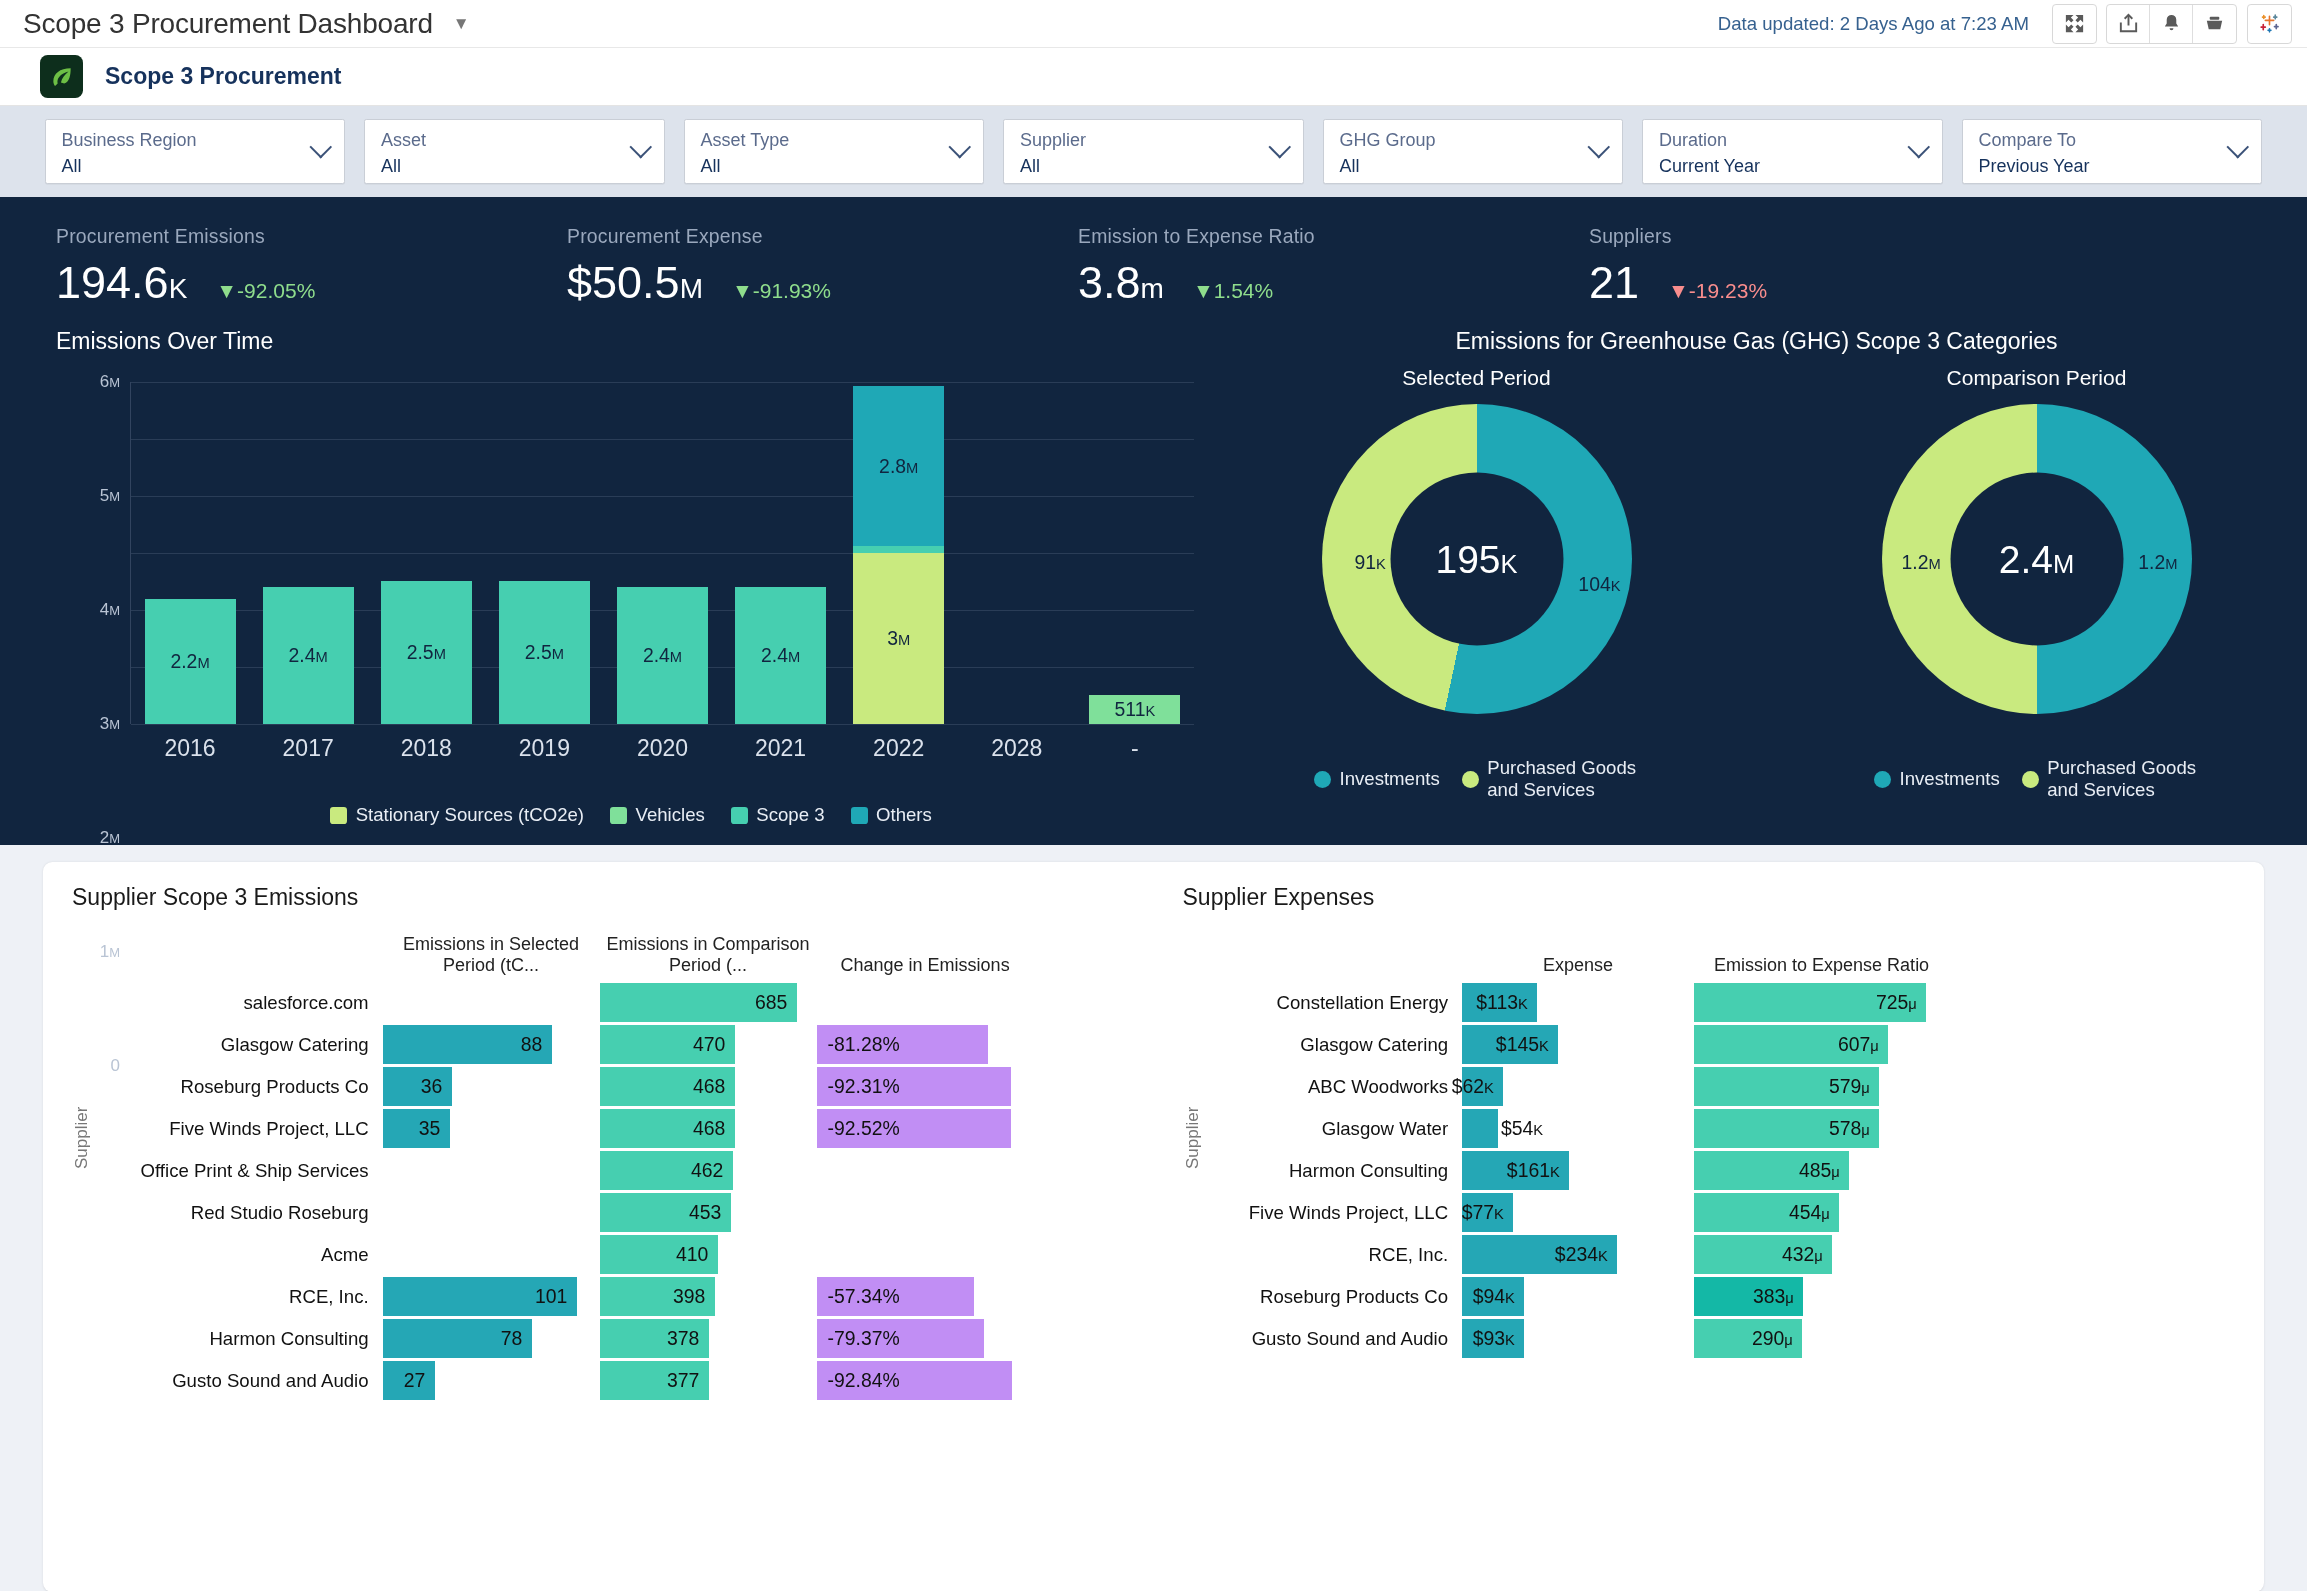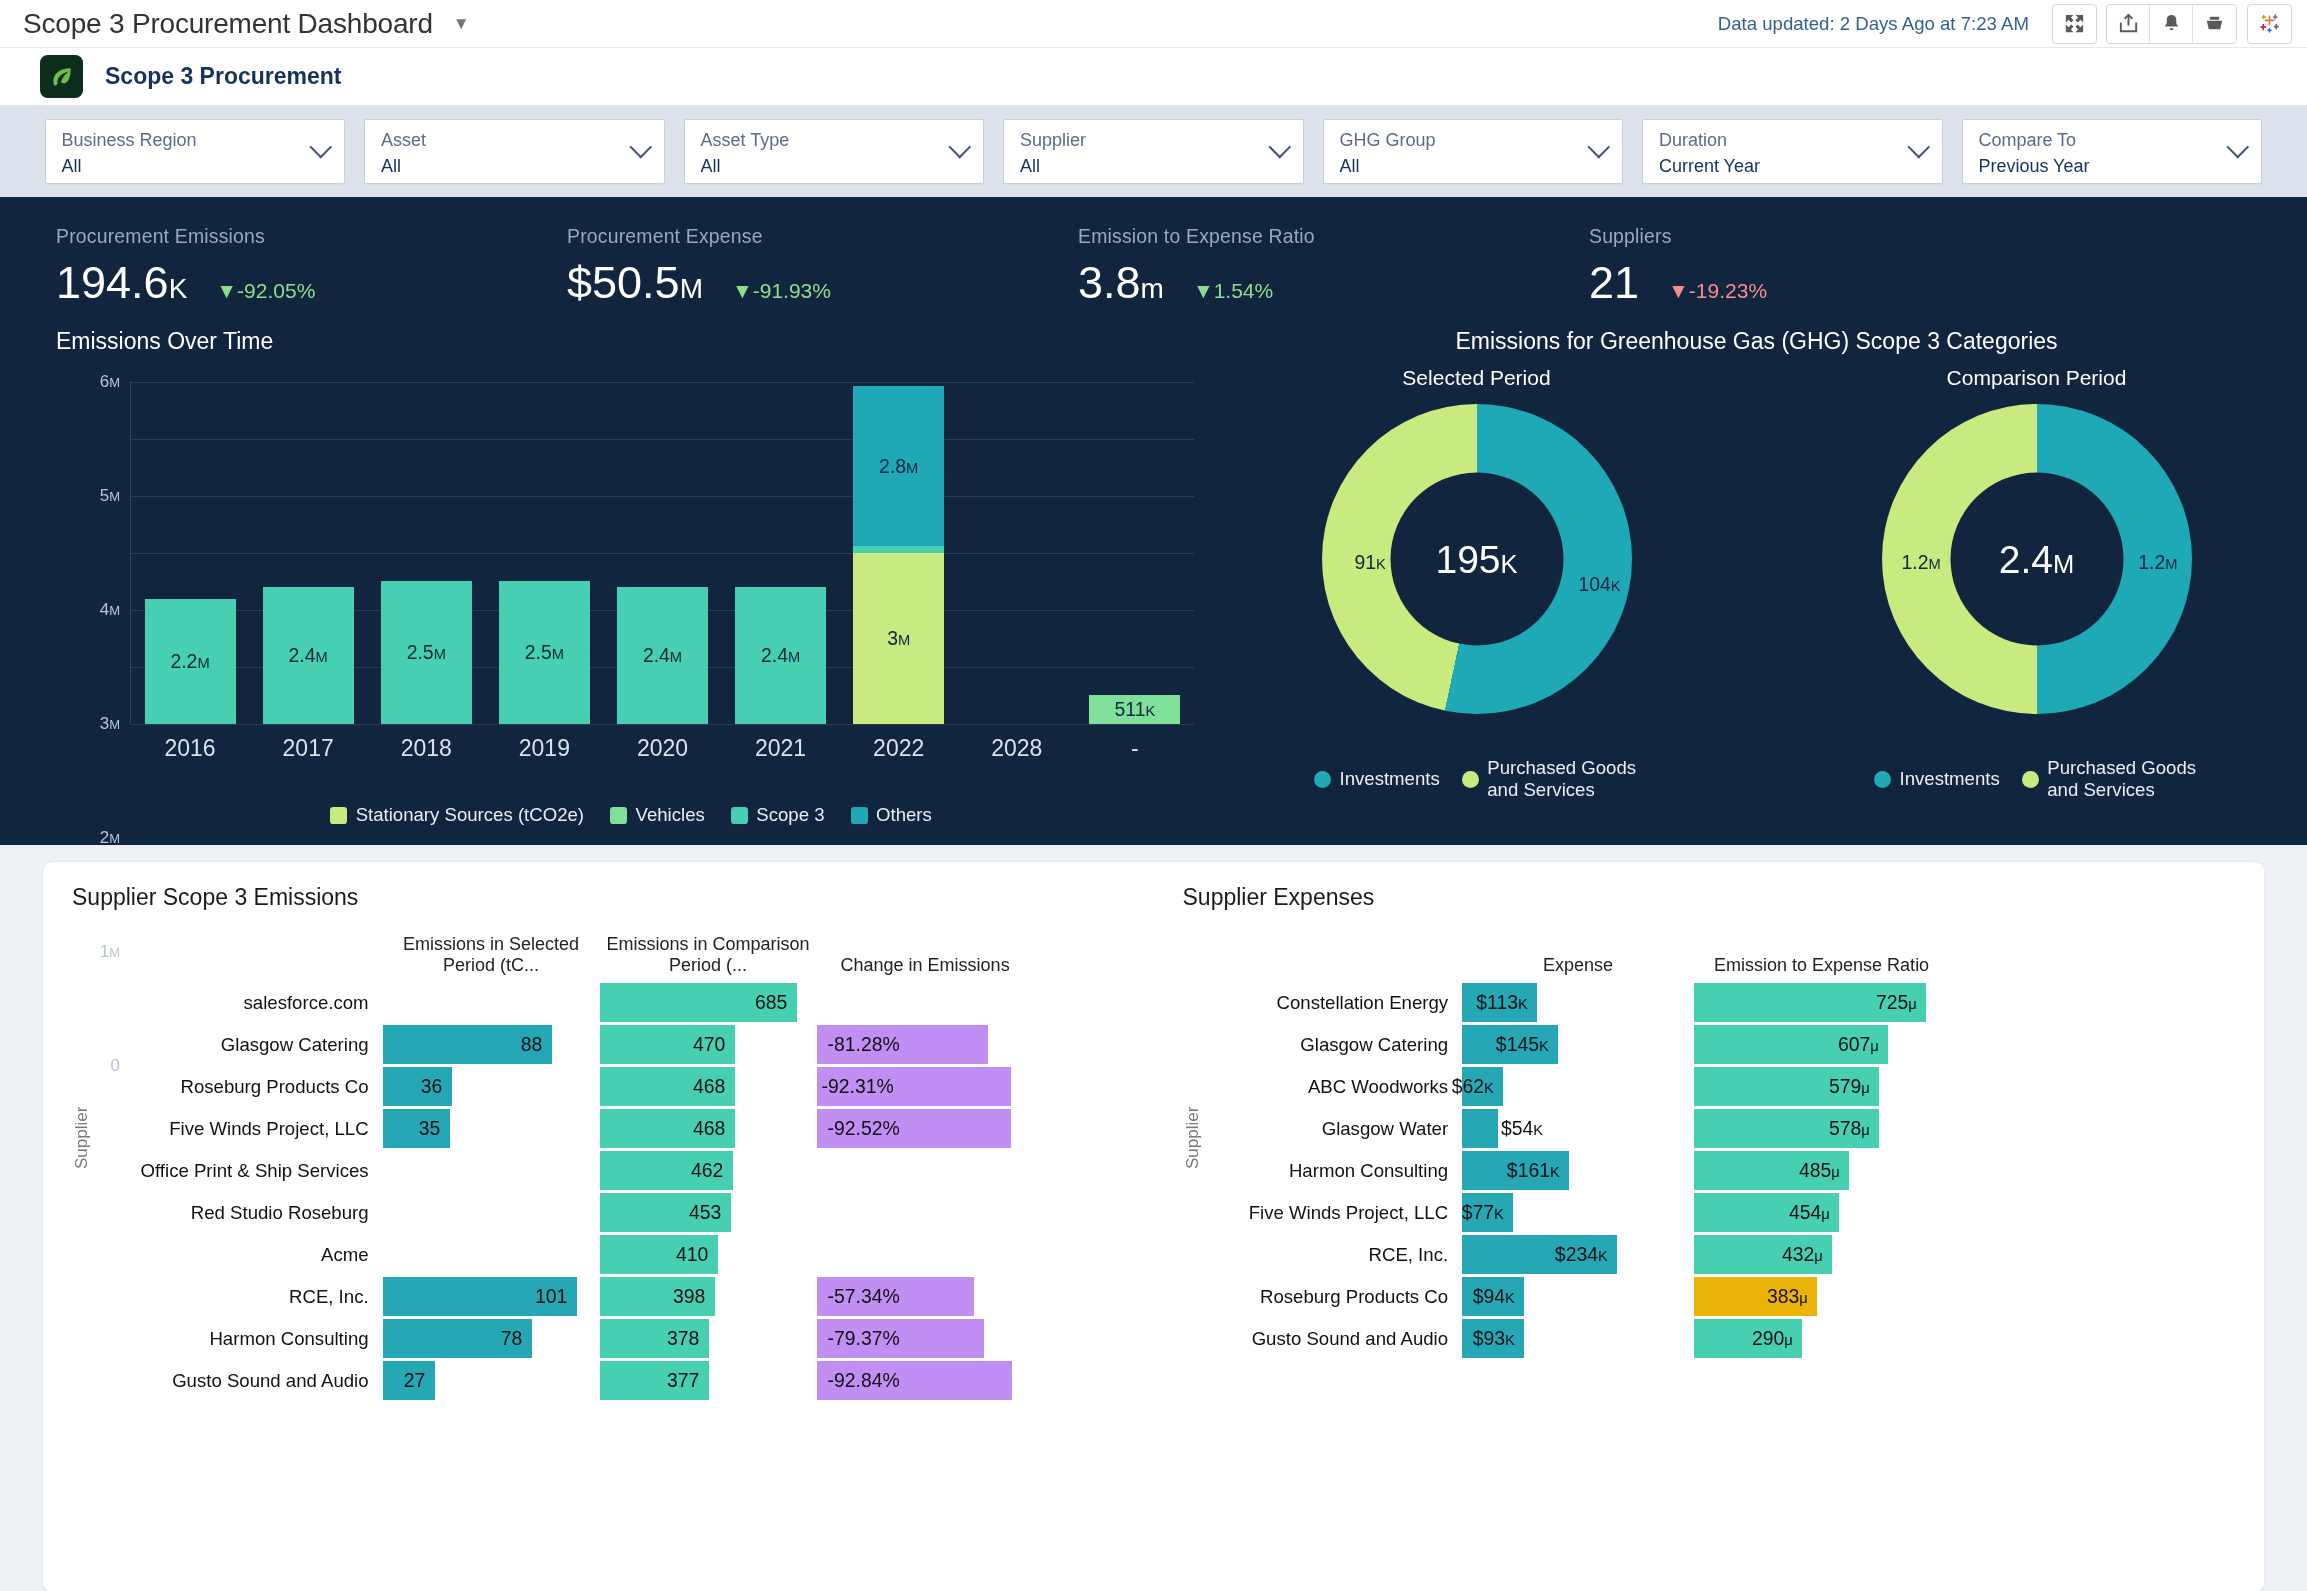--- a/index.html
+++ b/index.html
@@ -635,21 +635,21 @@
           <div class="col-bars" style="width:217px">
             <div class="hdr">Change in Emissions</div>
             <div id="s3chg">
                 <div class="rowbar"></div>
                 <div class="rowbar">
                   <div class="hbar" style="width: 171px; background: rgb(193, 142, 244); color: rgb(17, 17, 17); justify-content: flex-start; padding-left: 11px; padding-right: 16px;">
                     <span>-81.28%</span>
                   </div>
                 </div>
                 <div class="rowbar">
-                  <div class="hbar" style="width: 194px; background: rgb(193, 142, 244); color: rgb(17, 17, 17); justify-content: flex-start; padding-left: 5px; padding-right: 0px;">
+                  <div class="hbar" style="width: 194px; background: rgb(193, 142, 244); color: rgb(17, 17, 17); justify-content: flex-start; padding-left: 11px; padding-right: 0px;">
                     <span>-92.31%</span>
                   </div>
                 </div>
                 <div class="rowbar">
                   <div class="hbar" style="width: 194px; background: rgb(193, 142, 244); color: rgb(17, 17, 17); justify-content: flex-start; padding-left: 11px; padding-right: 0px;">
                     <span>-92.52%</span>
                   </div>
                 </div>
                 <div class="rowbar"></div>
                 <div class="rowbar"></div>
@@ -776,21 +776,21 @@
                   <div class="hbar" style="width: 145px; background: rgb(70, 207, 176); color: rgb(17, 17, 17);">
                     <span>454<span style="font-size:14.7px">μ</span></span>
                   </div>
                 </div>
                 <div class="rowbar">
                   <div class="hbar" style="width: 138px; background: rgb(70, 207, 176); color: rgb(17, 17, 17);">
                     <span>432<span style="font-size:14.7px">μ</span></span>
                   </div>
                 </div>
                 <div class="rowbar">
-                  <div class="hbar" style="width: 123px; background: #eab308; color: rgb(17, 17, 17);">
+                  <div class="hbar" style="width: 109px; background: #14b8a6; color: rgb(17, 17, 17);">
                     <span>383<span style="font-size:14.7px">μ</span></span>
                   </div>
                 </div>
                 <div class="rowbar">
                   <div class="hbar" style="width: 108px; background: rgb(70, 207, 176); color: rgb(17, 17, 17);">
                     <span>290<span style="font-size:14.7px">μ</span></span>
                   </div>
                 </div>
               </div>
           </div>

